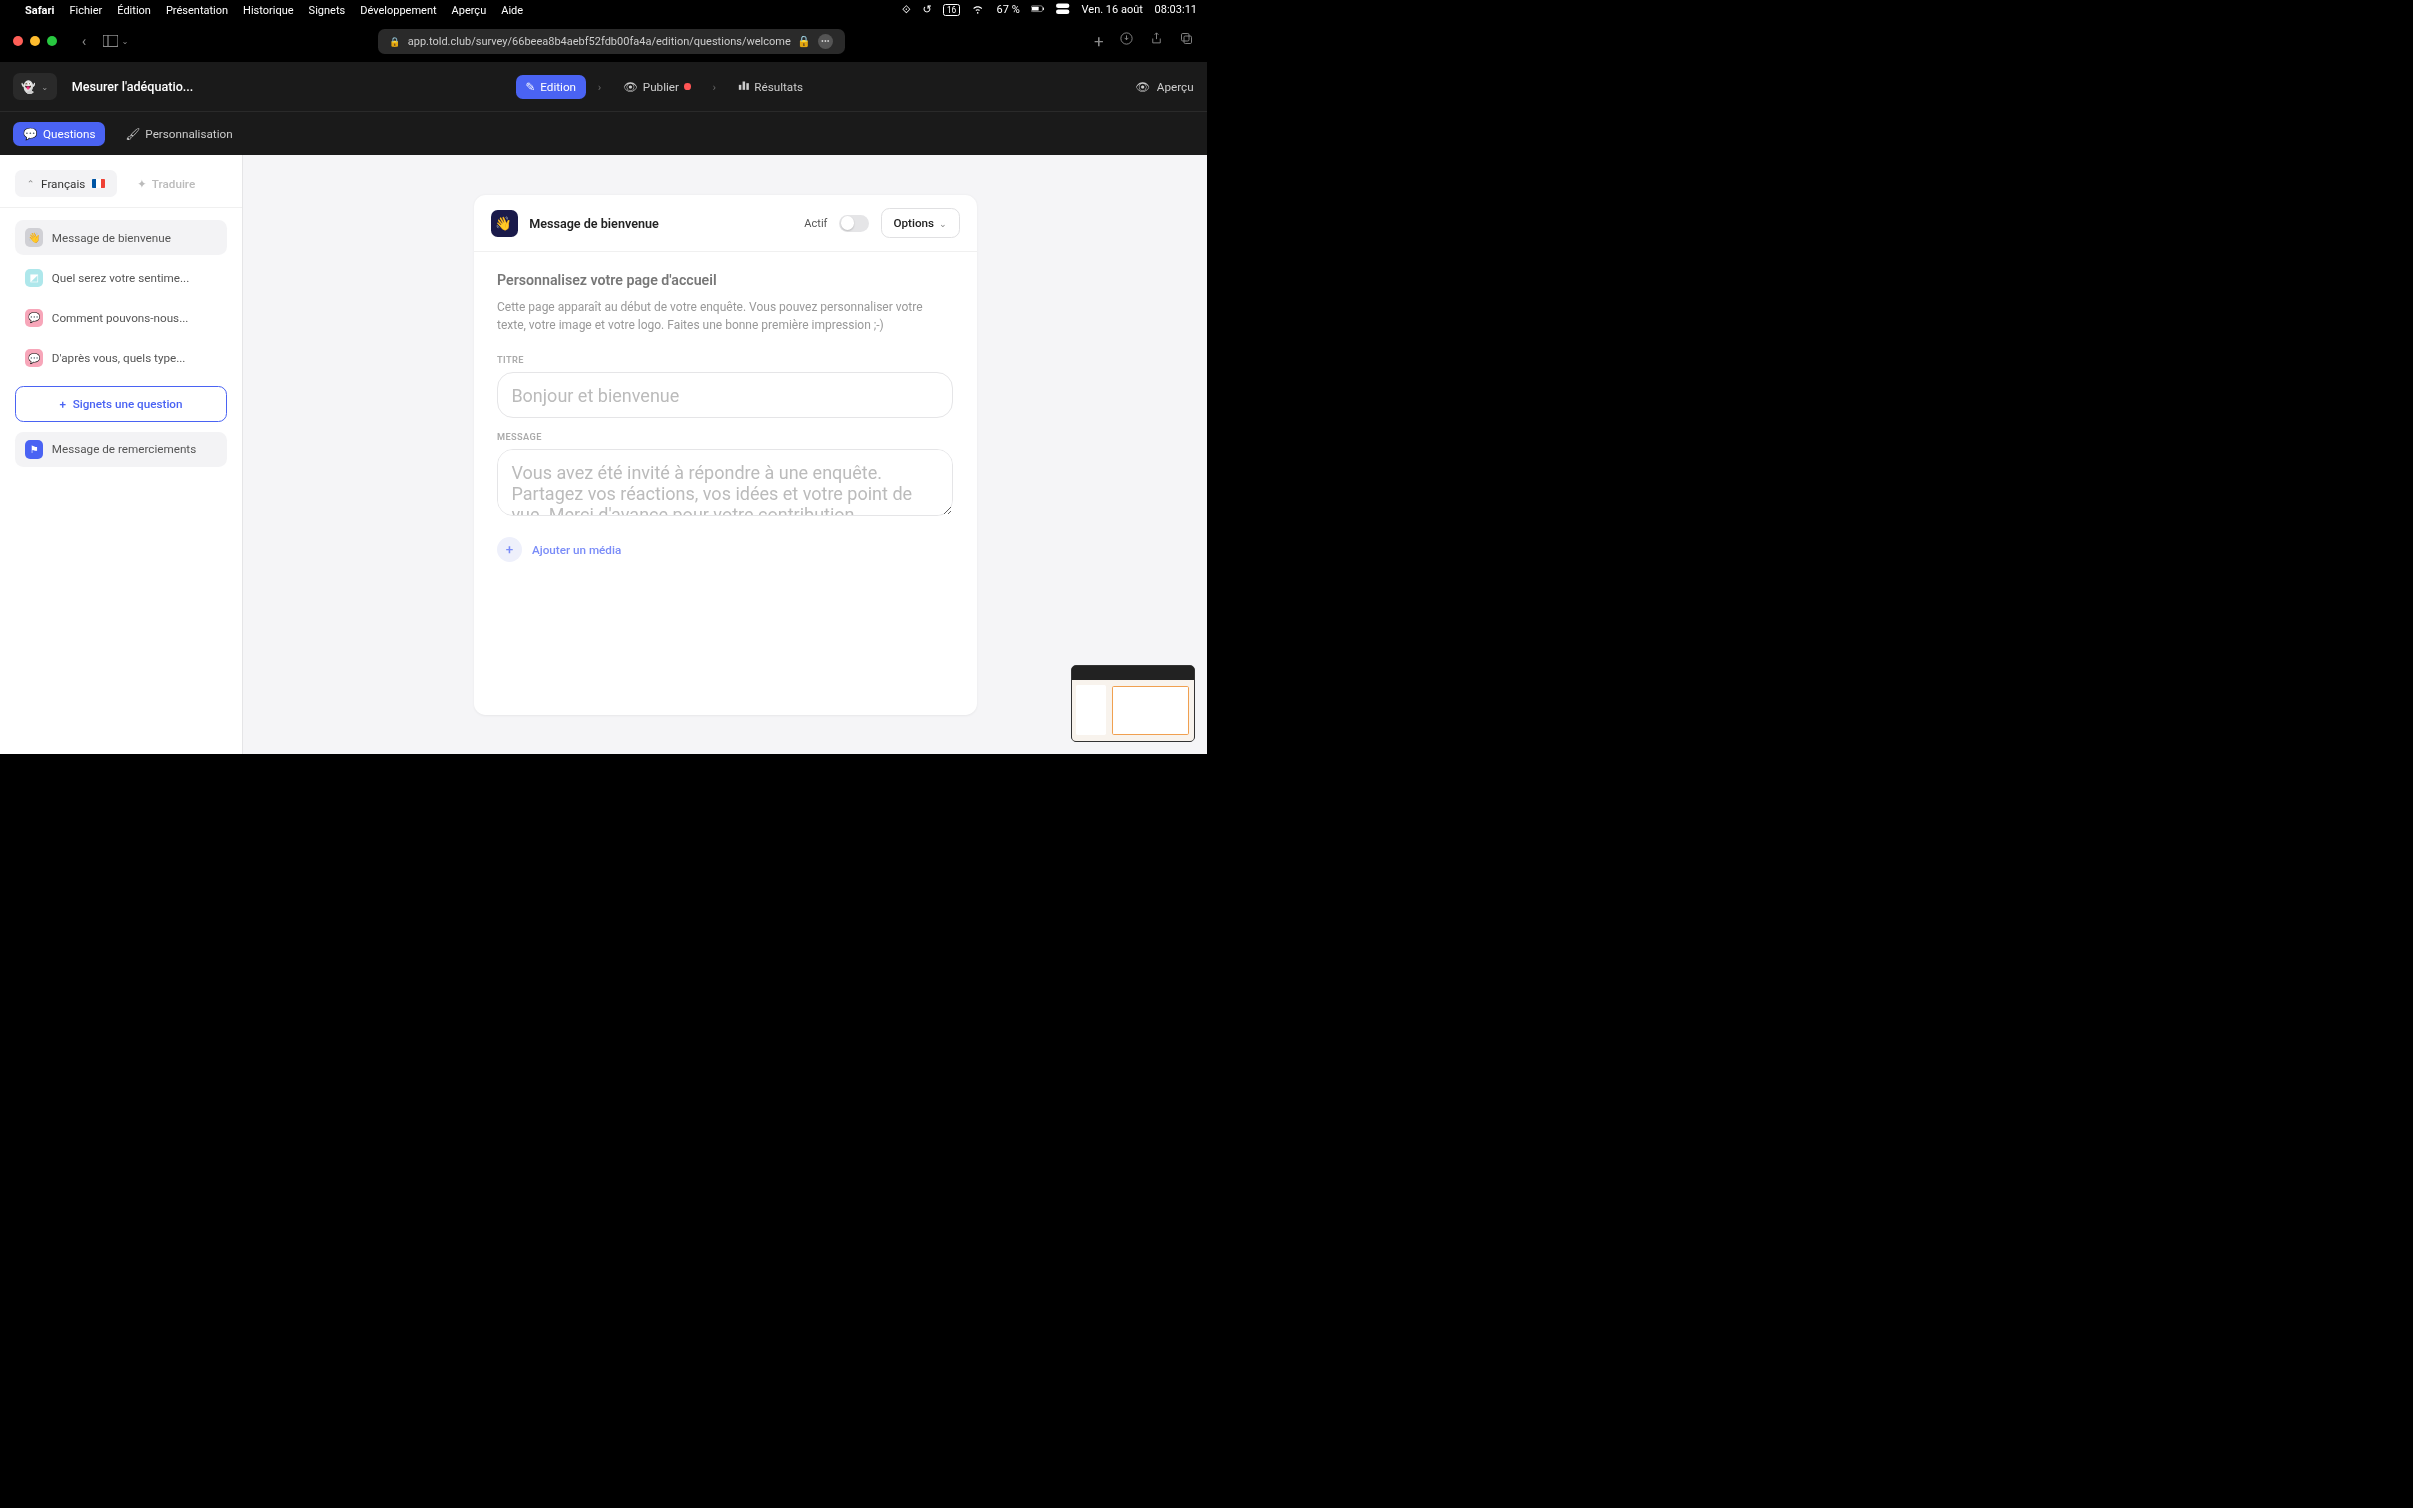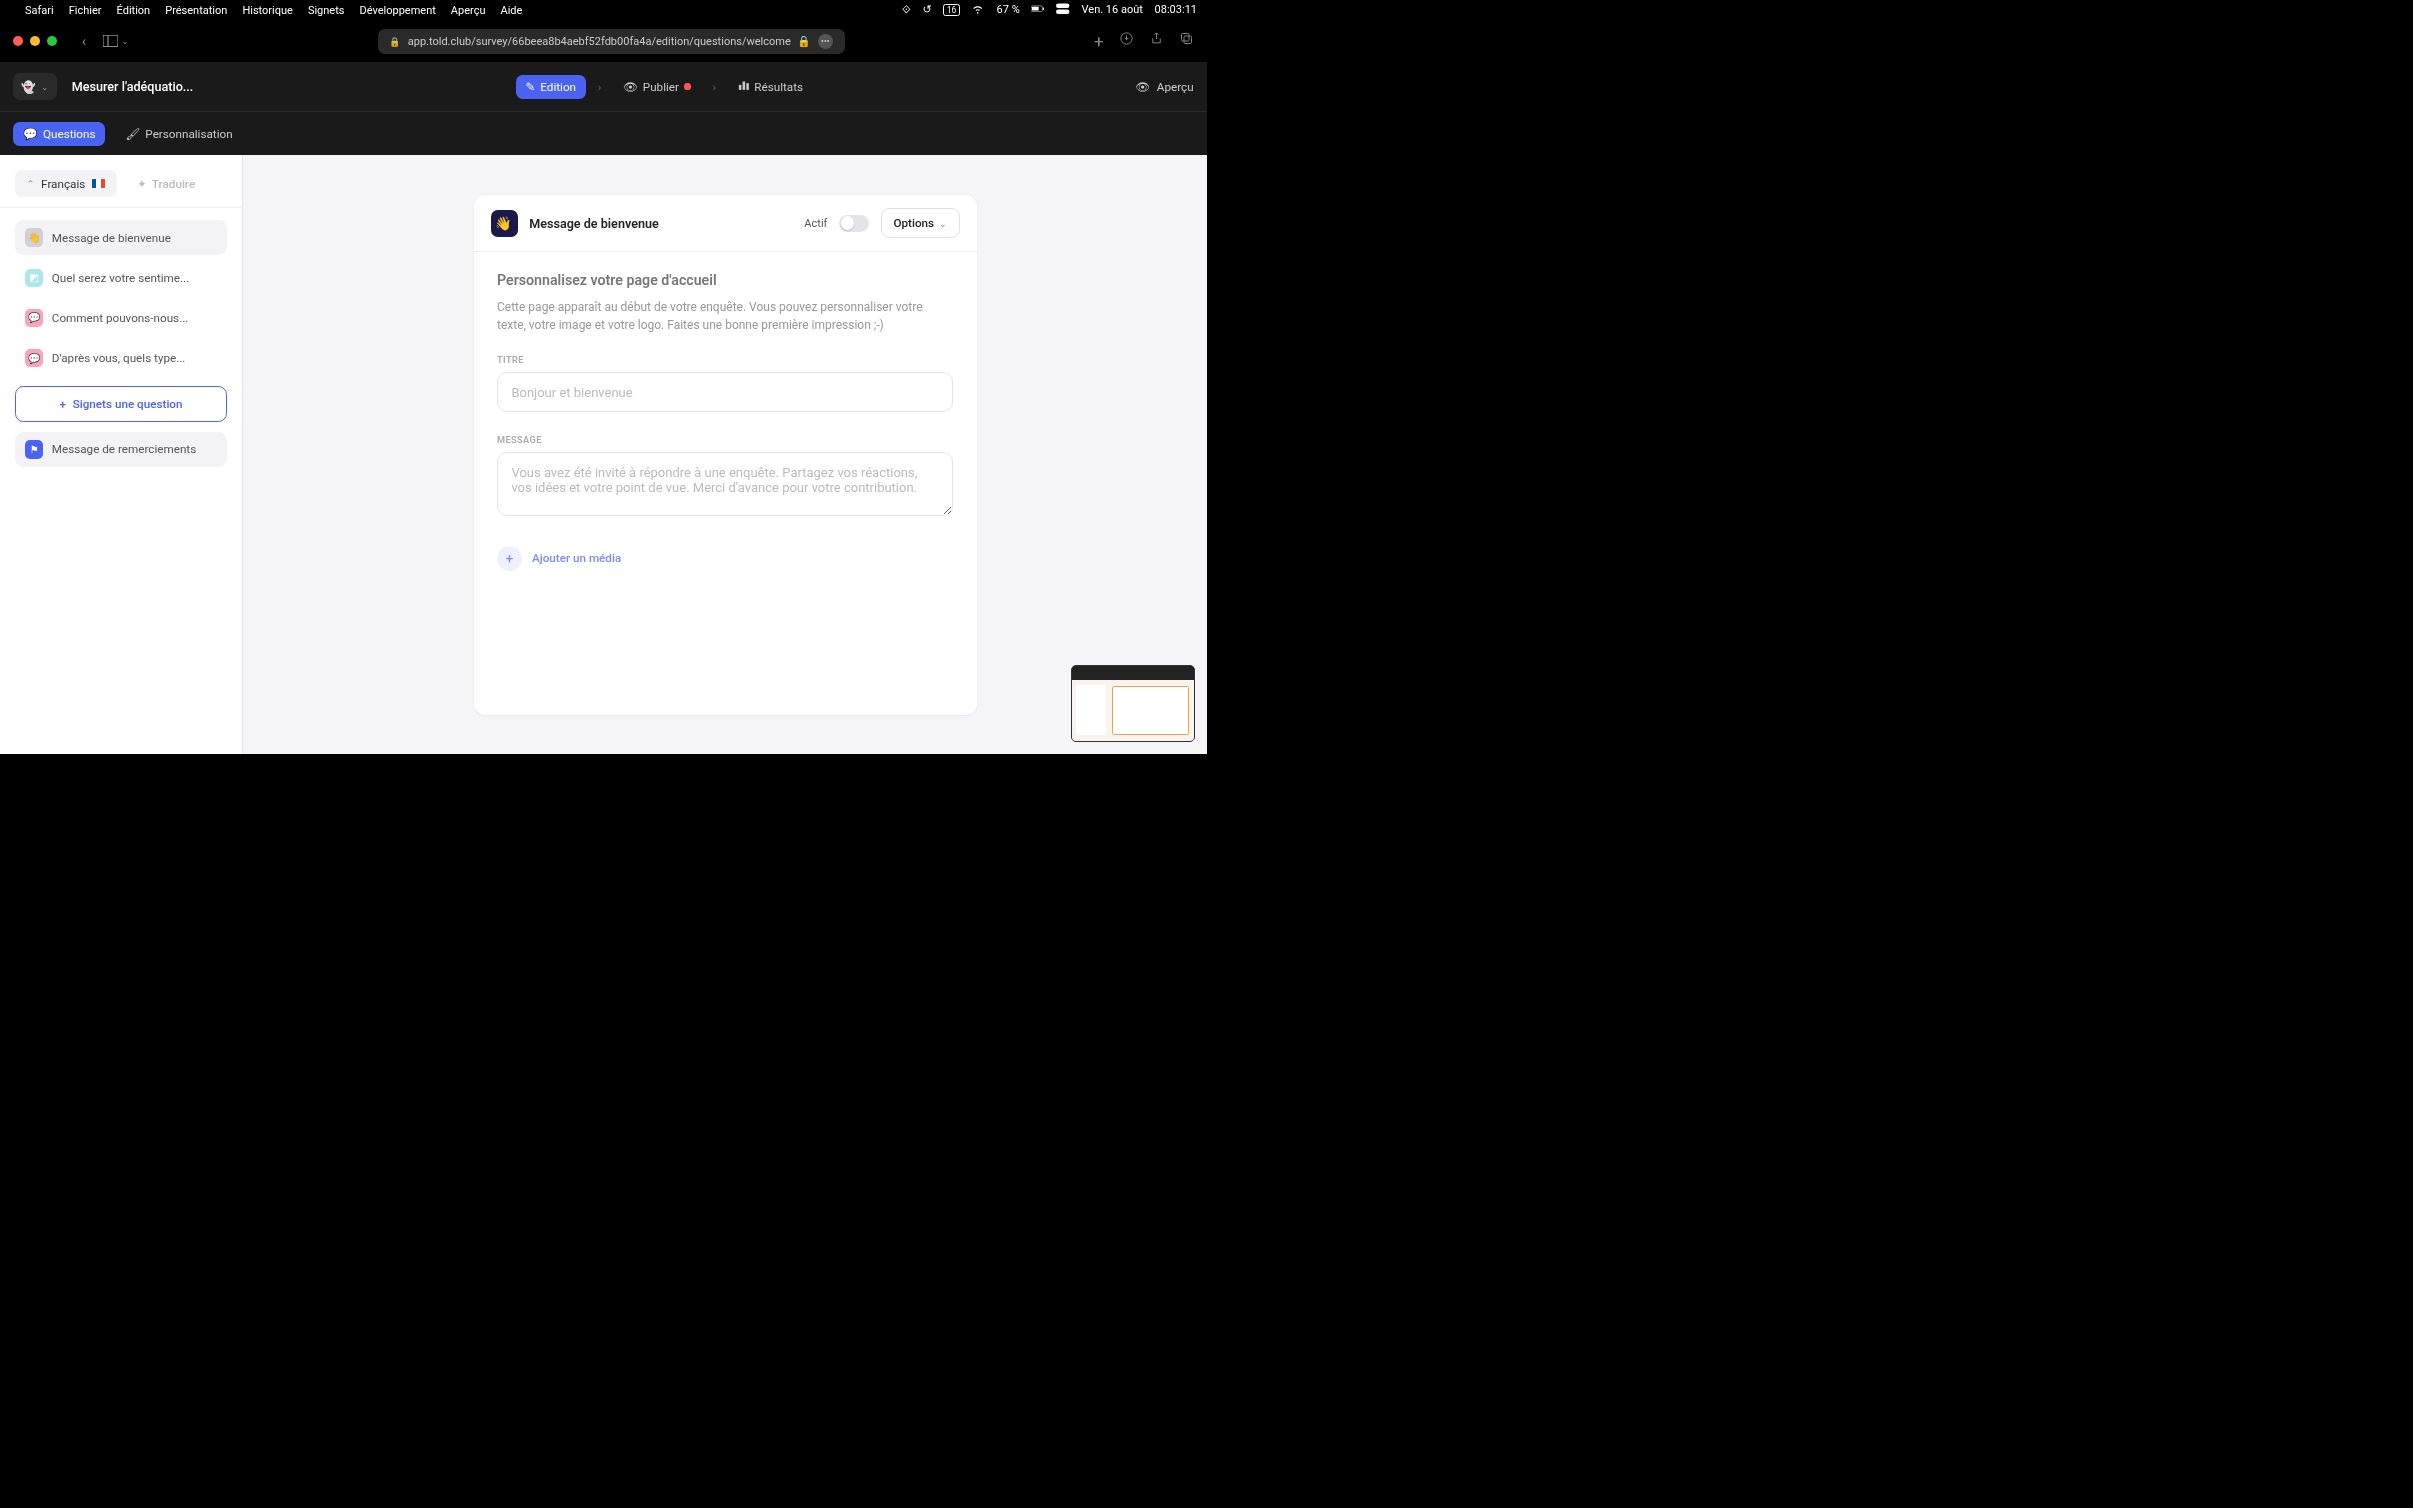--- a/index.html
+++ b/index.html
@@ -2,21 +2,21 @@
 <html style="font-size:13.4px"><head>
 <meta charset="utf-8">
 <style>
 * { margin: 0; padding: 0; box-sizing: border-box; font-family: -apple-system, BlinkMacSystemFont, "Segoe UI", Roboto, sans-serif; }
 body { background: #000; width: 1207px; height: 754px; overflow: hidden; position: relative; }
 
 
 .menubar { height: 20px; background: #000; display: flex; align-items: center; padding: 0 10px; color: #fff; font-size: 11px; justify-content: space-between; }
 .menubar-left { display: flex; align-items: center; gap: 15px; }
 .menubar-left .apple { font-size: 12.6px; }
-.menubar-left .app-name { font-weight: 400; }
+.menubar-left .app-name { font-weight: 700; }
 .menubar-right { display: flex; align-items: center; gap: 11.7px; font-size: 11px; }
 .menubar-right svg { width: 13.4px; height: 13.4px; }
 
 
 .browser-chrome { height: 42px; background: #000; display: flex; align-items: center; padding: 0 13.4px; gap: 10px; }
 .traffic-lights { display: flex; gap: 6.7px; margin-right: 8.4px; }
 .traffic-lights span { width: 10px; height: 10px; border-radius: 50%; display: block; }
 .tl-red { background: #ff5f57; }
 .tl-yellow { background: #febc2e; }
 .tl-green { background: #28c840; }
@@ -74,21 +74,21 @@
 .card-title { font-size: 12.6px; font-weight: 600; color: #222; flex: 1; }
 .card-actions { display: flex; align-items: center; gap: 11.7px; }
 .actif-label { font-size: 11px; color: #555; text-align: center; }
 .toggle { width: 30px; height: 17px; background: #e5e5e7; border-radius: 8.4px; position: relative; }
 .toggle::after { content: ''; width: 13.4px; height: 13.4px; background: #fff; border-radius: 50%; position: absolute; top: 1.7px; left: 1.7px; box-shadow: 0 0.8px 1.7px rgba(0,0,0,.2);}
 .options-btn { border: 0.8px solid #e0e0e2; border-radius: 8.4px; padding: 6.7px 11.7px; display: flex; align-items: center; gap: 5px; font-size: 11.7px; font-weight: 500; color: #222; }
 .card-body { padding: 20px 23.5px 23.5px; }
 .section-title { font-size: 14.2px; font-weight: 600; color: #777; margin-bottom: 10px; }
 .section-desc { font-size: 12px; color: #999; line-height: 1.5; margin-bottom: 20px; }
 .field-label { font-size: 9.2px; font-weight: 600; color: #aaa; letter-spacing: 0.4px; margin-bottom: 6.7px; }
-.text-input { width: 100%; border: 0.8px solid #e5e5e7; border-radius: 10px; padding: 11.7px 13.4px; font-size: 13px; color: #333; margin-bottom: 22px; resize: vertical; font-family: inherit;}
+.text-input { width: 100%; border: 0.8px solid #e5e5e7; border-radius: 16px; padding: 11.7px 13.4px; font-size: 18px; color: #333; margin-bottom: 13px; resize: vertical; font-family: inherit;}
 .text-input::placeholder { color: #bbb; }
 textarea.text-input { min-height: 64px; }
 .add-media { display: flex; align-items: center; gap: 10px; color: #7a8cf8; font-size: 11.7px; font-weight: 500; margin-top: 5px;}
 .add-media .plus-circle { width: 25px; height: 25px; border-radius: 50%; background: #eef0fb; display: flex; align-items: center; justify-content: center; color: #7a8cf8; font-size: 13.4px;}
 
 
 .pip { position: absolute; right: 11.7px; bottom: 11.7px; width: 124px; height: 77px; background: #1a1a1a; border: 1.7px solid #333; border-radius: 5px; overflow: hidden; }
 .pip-inner { width: 100%; height: 100%; background: linear-gradient(180deg,#222 0 18%, #f8f3ed 18% 100%); position: relative;}
 .pip-inner::before { content:''; position:absolute; left:3.4px; top:18.4px; width:30px; height:50px; background:#fff; border-radius:1.7px;}
 .pip-inner::after { content:''; position:absolute; right:5px; top:20px; width:75px; height:47px; background:#fff; border:0.8px solid #f0a050; border-radius:1.7px;}

